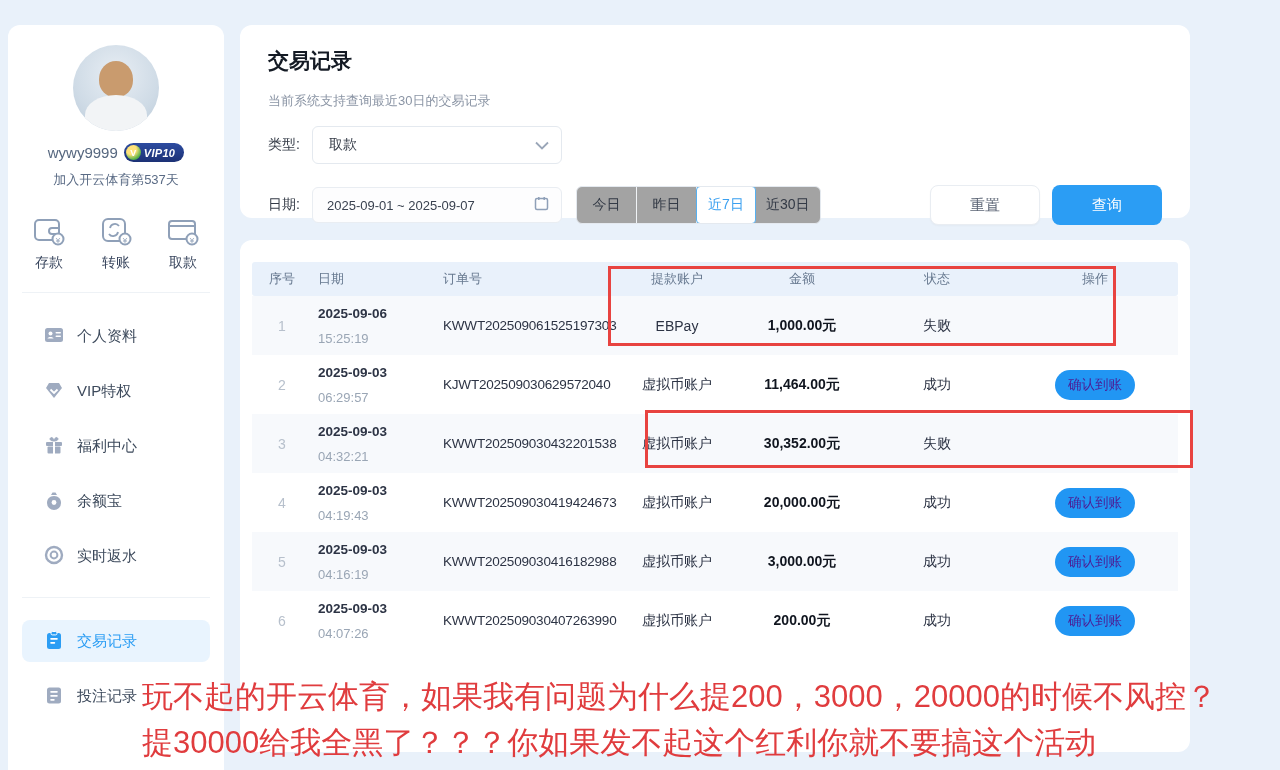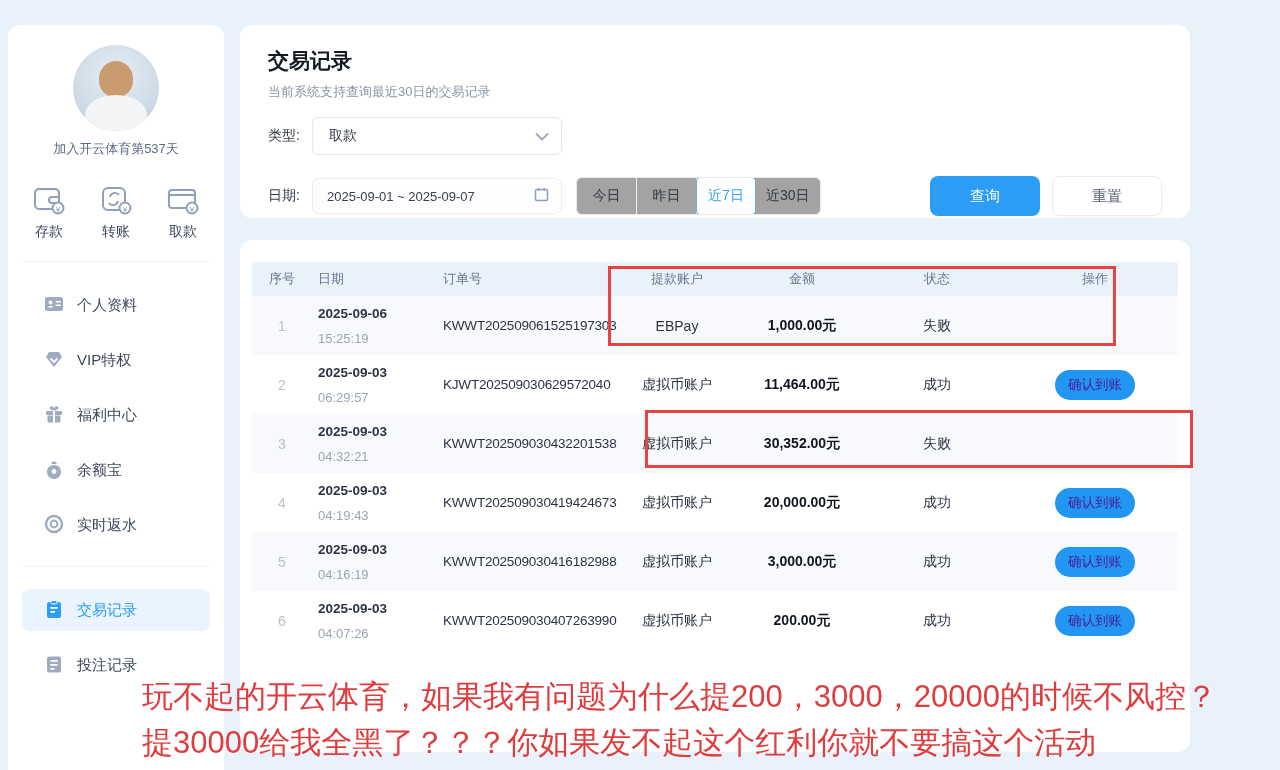--- a/index.html
+++ b/index.html
@@ -35,21 +35,21 @@
   .side-divider { height:1px; background:#eef2f6; margin:20px 14px 0 14px; }
   .menu { padding:22px 14px 0 14px; }
   .menu-item { display:flex; align-items:center; gap:13px; height:42px; padding-left:22px;
     border-radius:8px; margin-bottom:13px; font-size:15px; color:#3d4a5c; cursor:pointer; }
   .menu-item svg { flex:0 0 auto; }
   .menu-item.active { background:#e9f4fe; color:#2b9df4; }
 
   
   #filter-card { left:240px; top:25px; width:950px; height:193px; padding:22px 28px 0 28px; }
   .page-title { font-size:21px; font-weight:bold; color:#141a24; }
-  .page-subtitle { font-size:13px; color:#8b95a5; margin-top:8px; }
+  .page-subtitle { font-size:13px; color:#8b95a5; margin-top:17px; }
   .filter-row { display:flex; align-items:center; margin-top:16px; }
   .filter-label { font-size:14px; color:#333a46; width:44px; }
   .select-box { width:250px; height:38px; border:1px solid #e4e9ef; border-radius:6px;
     display:flex; align-items:center; justify-content:space-between; padding:0 12px 0 16px;
     font-size:14px; color:#333a46; cursor:pointer; background:#fff; }
   .date-box { width:250px; height:36px; border:1px solid #e9edf2; border-radius:6px; background:#fdfdfe;
     display:flex; align-items:center; justify-content:space-between; padding:0 12px 0 14px;
     font-size:13px; color:#3a4250; cursor:pointer; }
   .range-group { display:flex; align-items:stretch; border:1px solid #e4e9ef; border-radius:6px;
     margin-left:14px; height:38px; overflow:hidden; background:#a3a3a3; }
@@ -93,20 +93,27 @@
 </head>
 <body>
 
 <div id="sidebar" class="card">
   <div class="avatar-wrap">
     <div class="avatar">
       <div class="head"></div>
       <div class="body"></div>
     </div>
   </div>
+  <div class="user-row">
+    <span class="username">wywy9999</span>
+    <span class="vip-badge">
+      <span class="vip-gem">V</span>
+      <span class="vip-text">VIP10</span>
+    </span>
+  </div>
   <div class="join-days">加入开云体育第537天</div>
 
   <div class="quick-actions">
     <div class="qa-item">
       <span>
         <svg width="34" height="32" viewBox="0 0 34 32" fill="none" stroke="#8fa0b8" stroke-width="2">
           <rect x="3" y="5" width="24" height="20" rx="4"></rect>
             <path d="M20 13h7v6h-7a3 3 0 0 1 0-6z"></path>
           <circle cx="26" cy="24" r="5.5" fill="#fff"></circle>
             <text x="26" y="27.5" font-size="8" fill="#8fa0b8" stroke="none" text-anchor="middle">¥</text>
@@ -251,22 +258,22 @@
           </svg>
       </span>
     </div>
     <div class="range-group">
       <div class="range-item">今日</div>
       <div class="range-item">昨日</div>
       <div class="range-item active">近7日</div>
       <div class="range-item">近30日</div>
     </div>
     <div class="action-btns">
+      <button class="btn btn-ghost">重置</button>
       <button class="btn btn-primary">查询</button>
-      <button class="btn btn-ghost">重置</button>
     </div>
   </div>
 </div>
 
 <div id="table-card" class="card">
   <div class="grid-row thead">
     <div class="c c-center">序号</div>
     <div class="c c-left">日期</div>
     <div class="c c-left">订单号</div>
     <div class="c c-center">提款账户</div>

